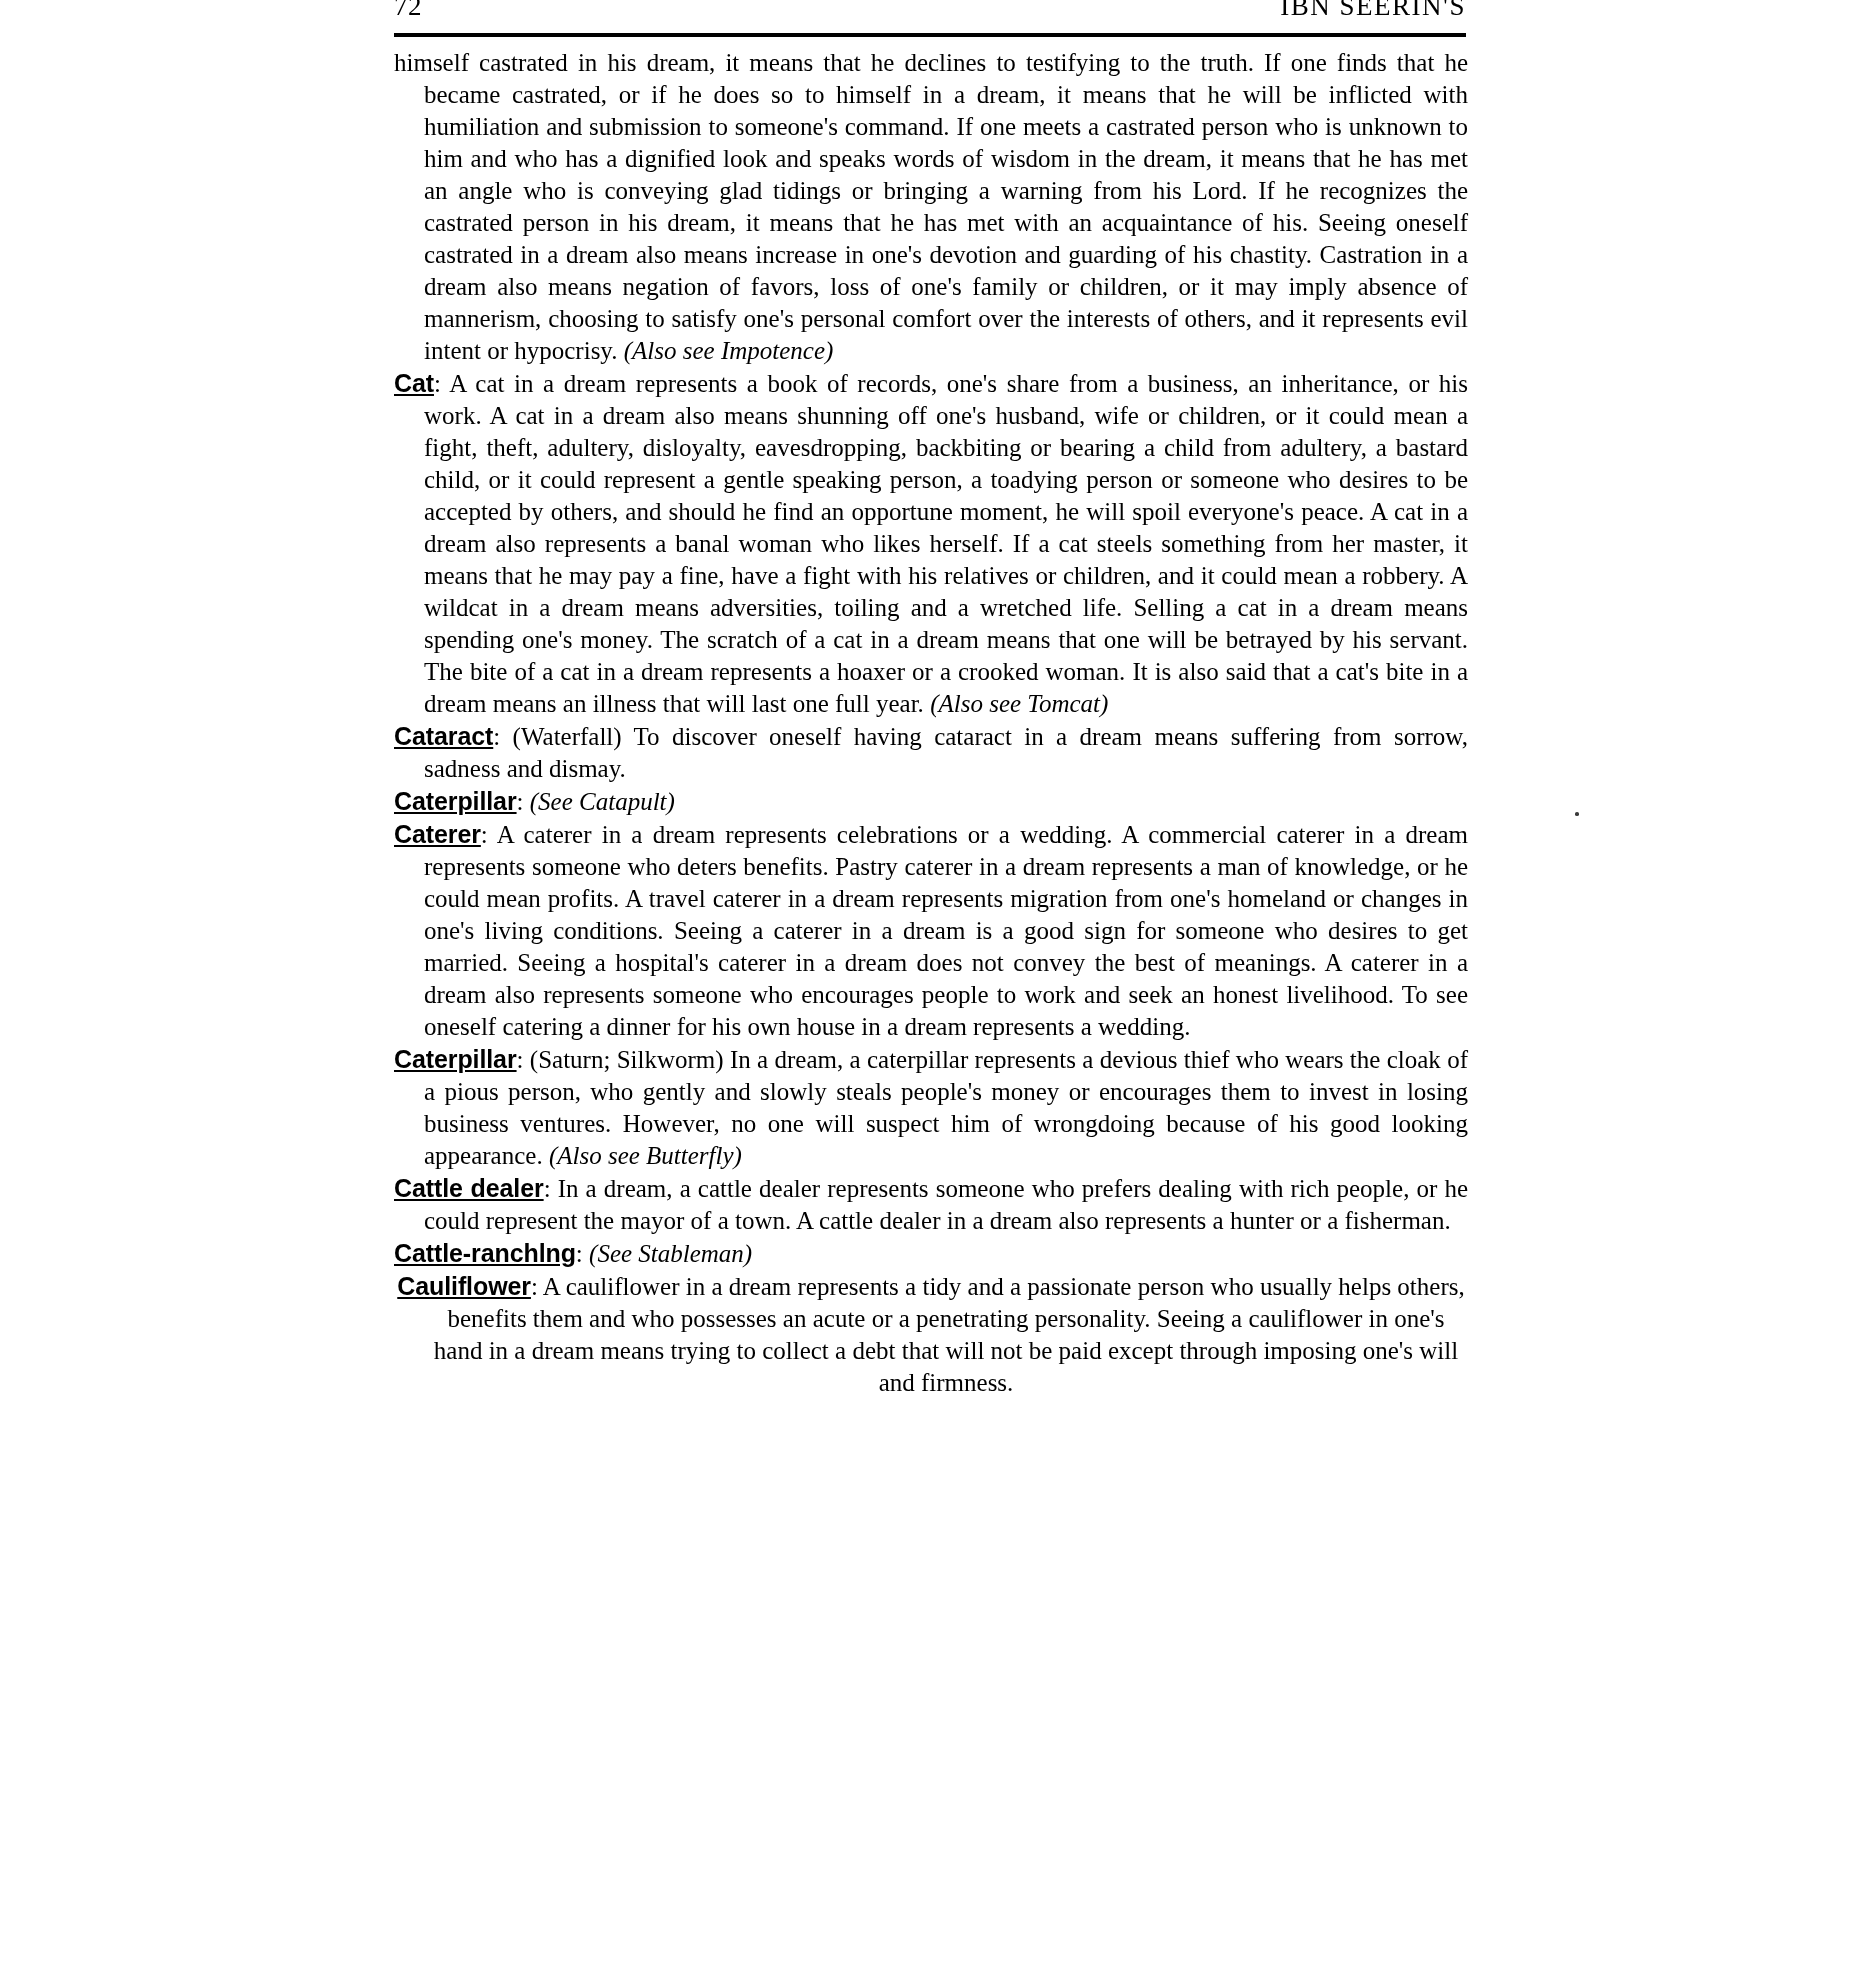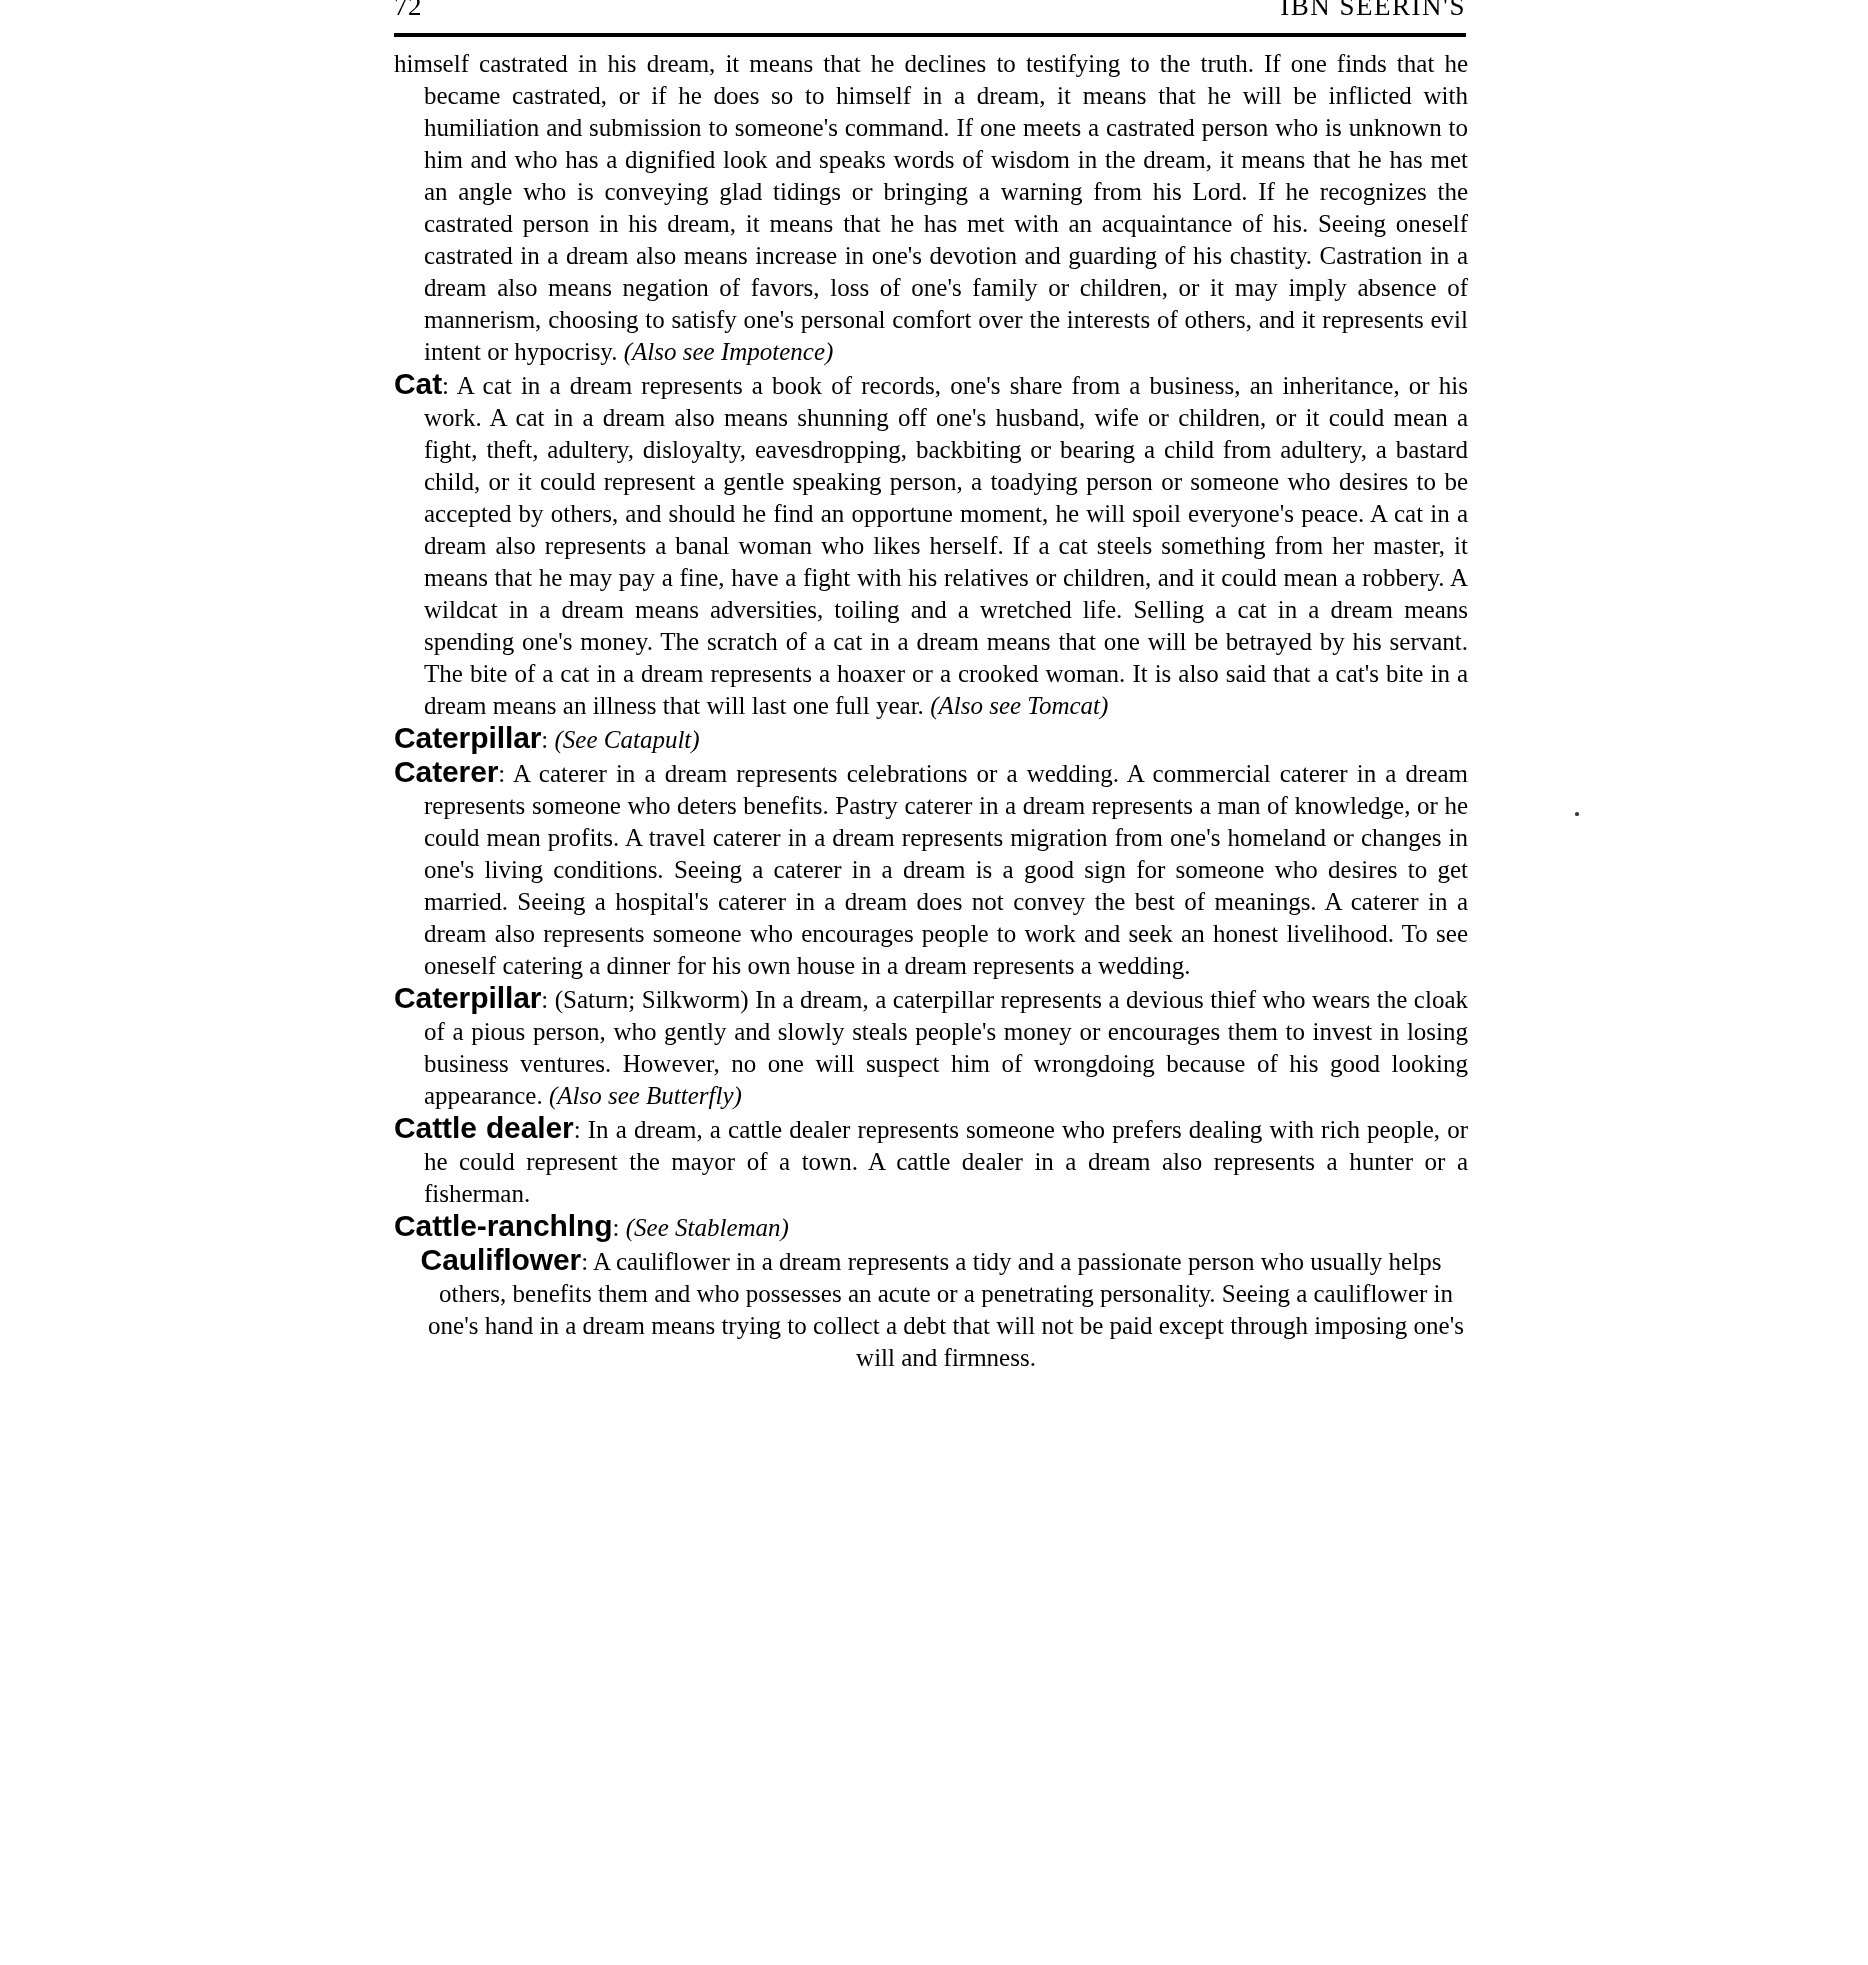--- a/index.html
+++ b/index.html
@@ -81,22 +81,23 @@
     margin: 0 0 0 0;
     -webkit-hyphens: none;
     hyphens: none;
     word-spacing: 0px;
   }
   .entry:last-child { text-align: center; }
 
   .headword {
     font-family: "Liberation Sans", "DejaVu Sans", sans-serif;
     font-weight: bold;
-    font-size: 30px;
+    font-size: 25px;
     letter-spacing: -0.1px;
+    text-decoration: underline;
   }
   .ital {
     font-style: italic;
     margin-top: 16px;
   }
   
 
   
   .speck {
     position: absolute;
@@ -119,20 +120,21 @@
   </div>
   <div class="head-rule"></div>
 
   <div class="column">
 
     <p class="entry"><span class="headword"></span><span>himself castrated in his dream, it means that he declines to testifying to the truth. If one finds that he became castrated, or if he does so to himself in a dream, it means that he will be inflicted with humiliation and submission to someone's command. If one meets a castrated person who is unknown to him and who has a dignified look and speaks words of wisdom in the dream, it means that he has met an angle who is conveying glad tidings or bringing a warning from his Lord. If he recognizes the castrated person in his dream, it means that he has met with an acquaintance of his. Seeing oneself castrated in a dream also means increase in one's devotion and guarding of his chastity. Castration in a dream also means negation of favors, loss of one's family or children, or it may imply absence of mannerism, choosing to satisfy one's personal comfort over the interests of others, and it represents evil intent or hypocrisy. </span><span class="ital">(Also see Impotence)</span></p>
 
     <p class="entry"><span class="headword">Cat</span><span class="headword-sep">: </span><span>A cat in a dream represents a book of records, one's share from a business, an inheritance, or his work. A cat in a dream also means shunning off one's husband, wife or children, or it could mean a fight, theft, adultery, disloyalty, eavesdropping, backbiting or bearing a child from adultery, a bastard child, or it could represent a gentle speaking person, a toadying person or someone who desires to be accepted by others, and should he find an opportune moment, he will spoil everyone's peace. A cat in a dream also represents a banal woman who likes herself. If a cat steels something from her master, it means that he may pay a fine, have a fight with his relatives or children, and it could mean a robbery. A wildcat in a dream means adversities, toiling and a wretched life. Selling a cat in a dream means spending one's money. The scratch of a cat in a dream means that one will be betrayed by his servant. The bite of a cat in a dream represents a hoaxer or a crooked woman. It is also said that a cat's bite in a dream means an illness that will last one full year. </span><span class="ital">(Also see Tomcat)</span></p>
 
 
+    <p class="entry"><span class="headword">Cataract</span><span class="headword-sep">: </span><span>(Waterfall) To discover oneself having cataract in a dream means suffering from sorrow, sadness and dismay.</span></p>
 
     <p class="entry"><span class="headword">Caterpillar</span><span class="headword-sep">: </span><span class="ital">(See Catapult)</span></p>
 
     <p class="entry"><span class="headword">Caterer</span><span class="headword-sep">: </span><span>A caterer in a dream represents celebrations or a wedding. A commercial caterer in a dream represents someone who deters benefits. Pastry caterer in a dream represents a man of knowledge, or he could mean profits. A travel caterer in a dream represents migration from one's homeland or changes in one's living conditions. Seeing a caterer in a dream is a good sign for someone who desires to get married. Seeing a hospital's caterer in a dream does not convey the best of meanings. A caterer in a dream also represents someone who encourages people to work and seek an honest livelihood. To see oneself catering a dinner for his own house in a dream represents a wedding.</span></p>
 
     <p class="entry"><span class="headword">Caterpillar</span><span class="headword-sep">: </span><span>(Saturn; Silkworm) In a dream, a caterpillar represents a devious thief who wears the cloak of a pious person, who gently and slowly steals people's money or encourages them to invest in losing business ventures. However, no one will suspect him of wrongdoing because of his good looking appearance. </span><span class="ital">(Also see Butterfly)</span></p>
 
     <p class="entry"><span class="headword">Cattle dealer</span><span class="headword-sep">: </span><span>In a dream, a cattle dealer represents someone who prefers dealing with rich people, or he could represent the mayor of a town. A cattle dealer in a dream also represents a hunter or a fisherman.</span></p>
 
     <p class="entry"><span class="headword">Cattle-ranchlng</span><span class="headword-sep">: </span><span class="ital">(See Stableman)</span></p>

